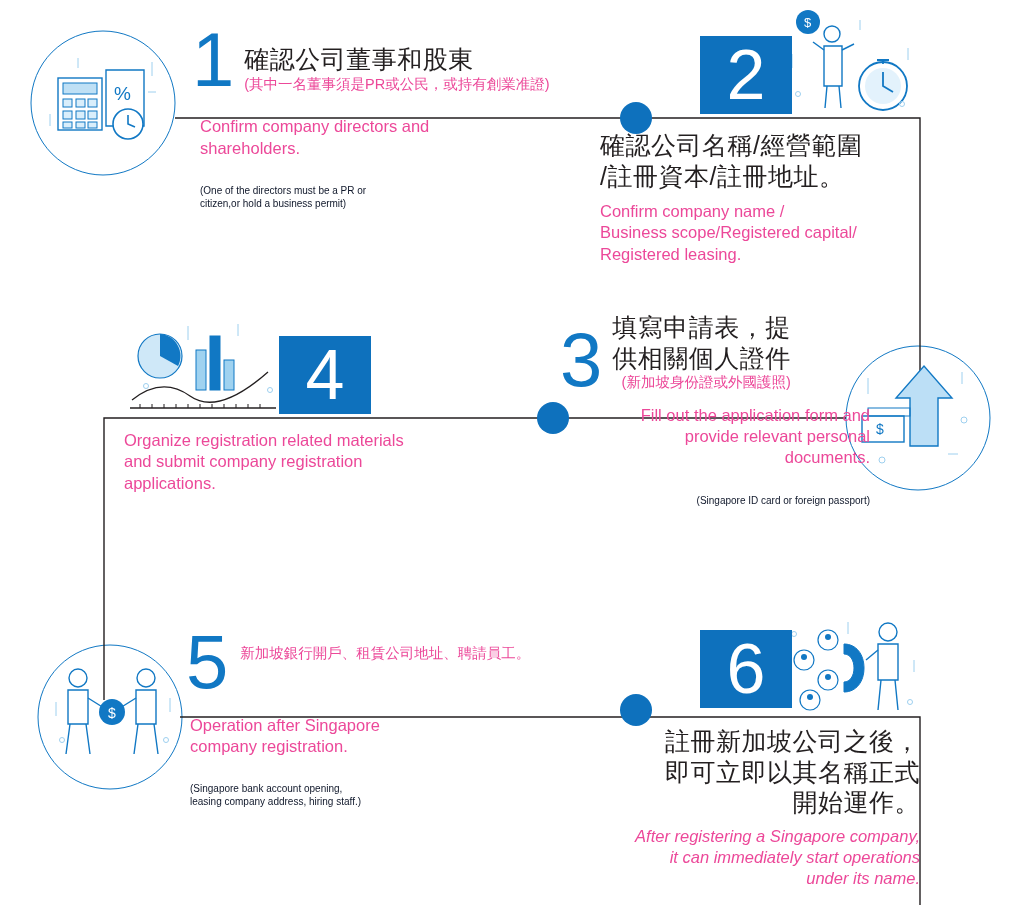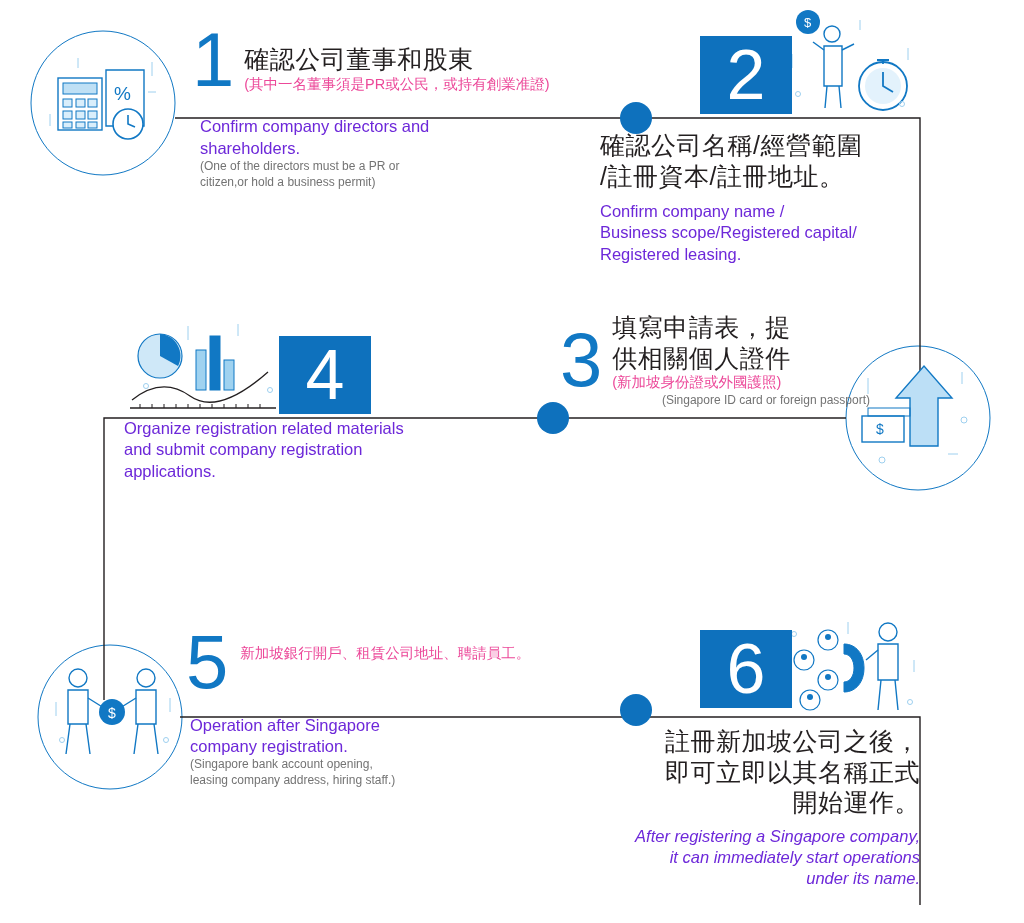--- a/index.html
+++ b/index.html
@@ -59,27 +59,28 @@
     line-height: 1.22;
     letter-spacing: 0.5px;
   }
   .cn-sub {
     font-size: 14.5px;
     color: #ec4899;
     line-height: 1.35;
   }
   .en-main {
     font-size: 16.5px;
-    color: #6d28d9;
+    color: #ec4899;
     line-height: 1.3;
   }
   .en-sub {
-    font-size: 12px;
-    color: #737373;
+    font-size: 10px;
+    color: #0f172a;
     line-height: 1.3;
+    margin-top: 25px;
   }
   .right-align { text-align: right; }
 
   
   #step1 { left: 192px; top: 36px; width: 430px; }
   #step1 .row { display: flex; align-items: flex-start; }
   #step1 .numeral { margin-right: 10px; margin-top: -8px; }
   #step1 .txtblock { padding-top: 8px; }
   #step1 .en-wrap { margin-top: 22px; margin-left: 8px; }
 
@@ -87,28 +88,28 @@
   #step2 { left: 600px; top: 36px; width: 330px; }
   #step2 .numeral.boxed { margin-left: 100px; }
   #step2 .cn-title { margin-top: 16px; }
   #step2 .en-main { margin-top: 10px; }
 
   
   #step3 { left: 560px; top: 312px; width: 310px; text-align: right; }
   #step3 .top { display: flex; align-items: flex-start; justify-content: flex-start; }
   #step3 .numeral { margin-right: 10px; margin-top: 16px; }
   #step3 .cn-title { text-align: left; }
-  #step3 .cn-sub { text-align: left; }
+  #step3 .cn-sub { text-align: right; }
   #step3 .en-main { margin-top: 12px; }
 
   
   #step4 { left: 124px; top: 336px; width: 400px; }
   #step4 .numeral.boxed { margin-left: 155px; }
   #step4 .cn-title { margin-top: 16px; }
-  #step4 .en-main { margin-top: 4px; }
+  #step4 .en-main { margin-top: 16px; }
 
   
   #step5 { left: 186px; top: 634px; width: 400px; }
   #step5 .row { display: flex; align-items: flex-start; }
   #step5 .numeral { margin-right: 12px; margin-top: -4px; }
   #step5 .txtblock { padding-top: 10px; }
   #step5 .en-wrap { margin-top: 20px; margin-left: 4px; }
 
   
   #step6 { left: 560px; top: 630px; width: 360px; text-align: right; }
@@ -307,20 +308,23 @@
 
   <div class="step" id="step3">
     <div class="top">
       <div class="numeral plain">3</div>
       <div>
         <div class="cn-title" style="white-space: pre-line;">填寫申請表，提
 供相關個人證件</div>
         <div class="cn-sub">(新加坡身份證或外國護照)</div>
       </div>
     </div>
+    <div class="en-main right-align" style="white-space: pre-line;">Fill out the application form and
+provide relevant personal
+documents.</div>
     <div class="en-sub right-align">(Singapore ID card or foreign passport)</div>
   </div>
 
   <div class="step" id="step4">
     <div class="numeral boxed">4</div>
     <div class="en-main" style="white-space: pre-line;">Organize registration related materials
 and submit company registration
 applications.</div>
   </div>
 

